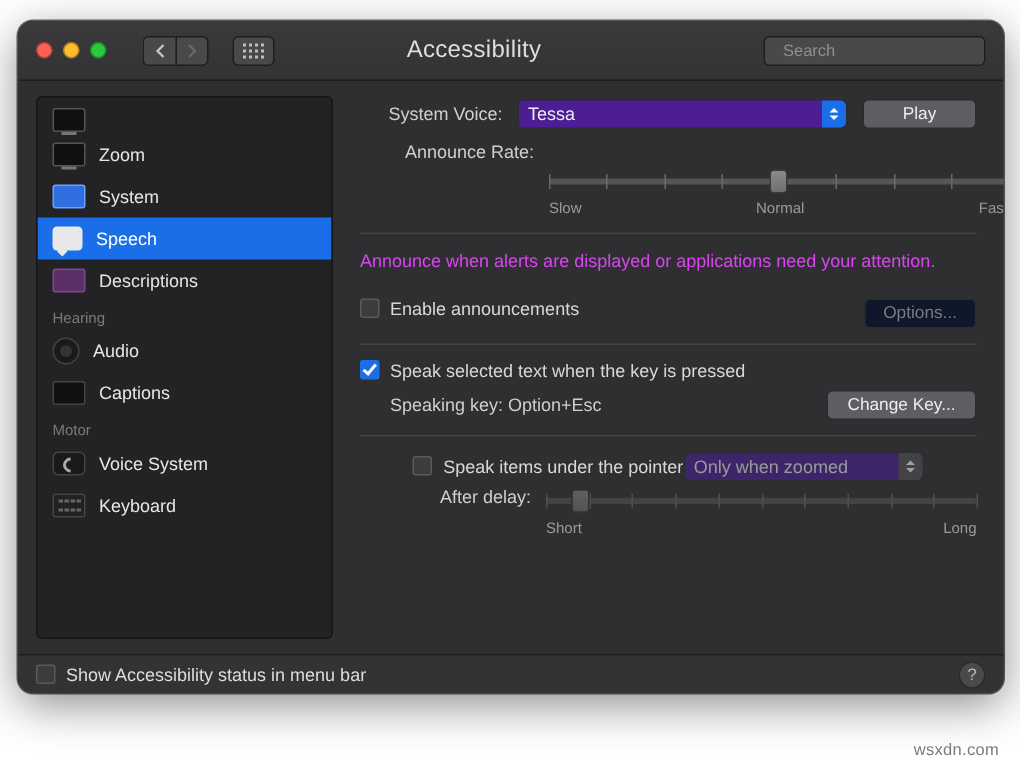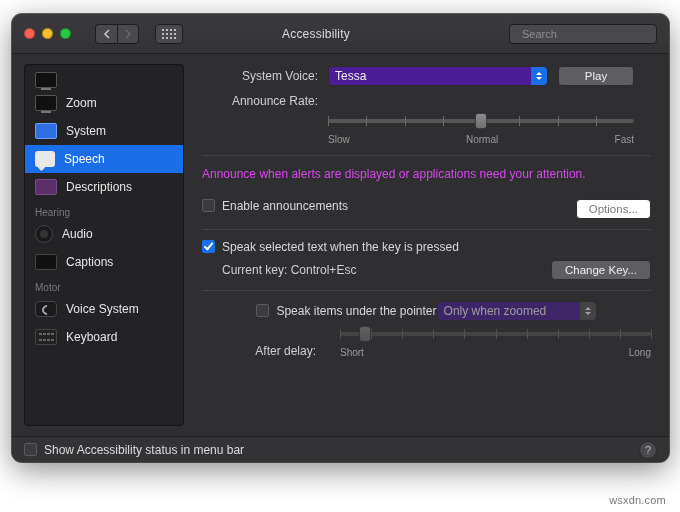--- a/index.html
+++ b/index.html
@@ -10,28 +10,28 @@
   .light { width:11px;height:11px;border-radius:50%; box-shadow: inset 0 0 0 1px rgba(0,0,0,.3);}
   .red{background:#ff5f57}.yellow{background:#febc2e}.green{background:#28c840}
   .nav-group{display:flex; margin-left:16px;}
   .nav-btn{width:22px;height:20px;background:#49494c;border:1px solid #1e1e20;display:flex;align-items:center;justify-content:center;color:#9b9b9d;}
   .nav-btn.left{border-radius:4px 0 0 4px;border-right:none}
   .nav-btn.right{border-radius:0 4px 4px 0}
   .nav-btn.disabled{color:#5d5d5f}
   .grid-btn{width:28px;height:20px;margin-left:8px;background:#49494c;border:1px solid #1e1e20;border-radius:4px;display:flex;align-items:center;justify-content:center}
   .dots{display:grid;grid-template-columns:repeat(4,2px);grid-template-rows:repeat(3,2px);gap:2px}
   .dots i{width:2px;height:2px;background:#bdbdbf;display:block}
-  .title{flex:1;text-align:center;color:#ddd;font-size:12px;letter-spacing:.2px;margin-left:-60px}
+  .title{flex:1;text-align:center;color:#ddd;font-size:16px;letter-spacing:.2px;margin-left:-60px}
   .search{width:148px;height:20px;background:#49494c;border:1px solid #1e1e20;border-radius:4px;display:flex;align-items:center;gap:6px;padding:0 6px;color:#8e8e90}
   .search svg{width:11px;height:11px;opacity:.7}
   .search input{flex:1;background:none;border:none;outline:none;color:#ddd;font-size:11px}
   .search input::placeholder{color:#8e8e90}
 
   .body{display:flex;height:calc(100% - 66px);}
-  .sidebar{width:160px;background:#232326;border:1px solid #151517;margin:10px 0 10px 12px;border-radius:4px;overflow-y:auto;display:flex;flex-direction:column;padding-top:6px}
+  .sidebar{width:198px;background:#232326;border:1px solid #151517;margin:10px 0 10px 12px;border-radius:4px;overflow-y:auto;display:flex;flex-direction:column;padding-top:6px}
   .section-label{color:#7a7a7c;font-size:10px;padding:6px 10px 2px}
   .li{display:flex;align-items:center;gap:9px;height:28px;padding:0 10px;color:#e6e6e8;font-size:12px}
   .li.active{background:#1a6fe8;color:#fff}
   .li .ic{width:22px;height:16px;border-radius:2px;display:flex;align-items:center;justify-content:center;flex-shrink:0}
   .li.top-peek{height:18px}
   .ic.tv{background:#111;border:1px solid #555}
   .ic.tv::after{content:"";width:10px;height:2px;background:#777;display:block;position:relative;top:9px}
   .ic.display{background:#2f6fe0;border:1px solid #6aa0ff}
   .ic.speech{width:20px;height:16px;background:#e8e8e8;border-radius:3px;position:relative}
   .ic.speech::after{content:"";position:absolute;bottom:-3px;left:4px;width:5px;height:5px;background:#e8e8e8;transform:rotate(45deg)}
@@ -45,38 +45,38 @@
   .ic.kbd i{background:#666;display:block;height:2px}
 
   .pane{flex:1;padding:12px 18px 0 18px;overflow:auto}
   .row{display:flex;align-items:center;gap:10px;margin-bottom:8px}
   .label{width:116px;text-align:right;color:#d0d0d2;font-size:12px}
   .select{flex:0 0 220px;height:20px;background:#4c1d95;border-radius:4px;display:flex;align-items:center;padding:0 6px;color:#eee;font-size:12px;position:relative;border:1px solid #2c2c2f}
   .select .arrows{position:absolute;right:0;top:0;bottom:0;width:16px;background:#1a6fe8;border-radius:0 4px 4px 0;display:flex;flex-direction:column;align-items:center;justify-content:center}
   .select .arrows::before{content:"";border:3px solid transparent;border-bottom-color:#fff;margin-bottom:1px}
   .select .arrows::after{content:"";border:3px solid transparent;border-top-color:#fff;margin-top:1px}
   .btn{height:20px;padding:0 12px;background:#5e5e62;border:1px solid #2c2c2f;border-radius:4px;color:#eee;font-size:11.5px;display:inline-flex;align-items:center;justify-content:center;min-width:64px}
-  .btn.disabled{color:#7a7a7c;background:#ffffff}
+  .btn.disabled{color:#7a7a7c;background:#0f172a}
 
   .slider{display:flex;align-items:center;position:relative;height:22px}
   .slider .track{height:4px;background:#555;border-radius:2px;position:relative;flex:1}
   .slider .tick{position:absolute;top:-3px;width:1px;height:10px;background:#6a6a6c}
   .slider .knob{position:absolute;top:-6px;width:12px;height:16px;background:linear-gradient(#8a8a8d,#707073);border-radius:3px;border:1px solid #3a3a3c;transform:translateX(-50%)}
   .slider-row{margin-left:126px;width:306px}
   .slider-labels{display:flex;justify-content:space-between;font-size:10px;color:#9a9a9c;margin-top:2px}
 
   .divider{border-top:1px solid #444;margin:10px 0}
   .note{color:#d946ef;font-size:12px;line-height:1.4;margin-bottom:16px}
   .checkbox{display:flex;align-items:center;gap:7px;font-size:12px;margin-bottom:6px}
   .cb{width:13px;height:13px;border:1px solid #5a5a5c;border-radius:2px;background:#3c3c3f;flex-shrink:0}
   .cb.checked{background:#1a6fe8;border-color:#1a6fe8;position:relative}
   .cb.checked::after{content:"";position:absolute;left:3px;top:0;width:3px;height:7px;border:solid #fff;border-width:0 2px 2px 0;transform:rotate(40deg)}
   .sub{margin-left:20px;color:#cfcfd1;display:flex;align-items:center;gap:10px;font-size:12px;margin-bottom:6px}
 
-  .delay-block{display:flex;align-items:flex-end;gap:24px;margin-left:20px;margin-top:2px}
+  .delay-block{display:flex;align-items:flex-start;gap:10px;margin-left:20px;margin-top:2px}
   .delay-label{width:94px;text-align:right;font-size:12px;color:#cfcfd1;padding-top:1px}
   .delay-slider{flex:1}
   .delay-slider .slider-labels{width:100%}
 
   .footer{height:26px;border-top:1px solid #1e1e20;background:#333336;display:flex;align-items:center;padding:0 12px;gap:8px;font-size:12px;color:#ddd}
   .help{margin-left:auto;width:18px;height:18px;border-radius:50%;background:#4a4a4d;display:flex;align-items:center;justify-content:center;color:#bbb;font-size:11px;border:1px solid #2b2b2d}
   .watermark{position:absolute;bottom:6px;right:14px;font-size:11px;color:#7b7b7d;letter-spacing:.2px}
 </style>
 </head>
 <body>
@@ -223,21 +223,21 @@
         <div class="btn disabled">Options...</div>
       </div>
 
       <div class="divider"></div>
 
       <label class="checkbox">
         <span class="cb checked"></span>
         <span>Speak selected text when the key is pressed</span>
       </label>
       <div class="sub">
-        <span>Current key: Control+Esc</span>
+        <span>Speaking key: Option+Esc</span>
         <span style="flex:1"></span>
         <div class="btn" style="min-width:100px">Change Key...</div>
       </div>
 
       <div class="divider"></div>
 
       <div style="display:flex;align-items:center;justify-content:center">
         <label class="checkbox" style="margin-bottom:0">
           <span class="cb"></span>
           <span>Speak items under the pointer</span>

